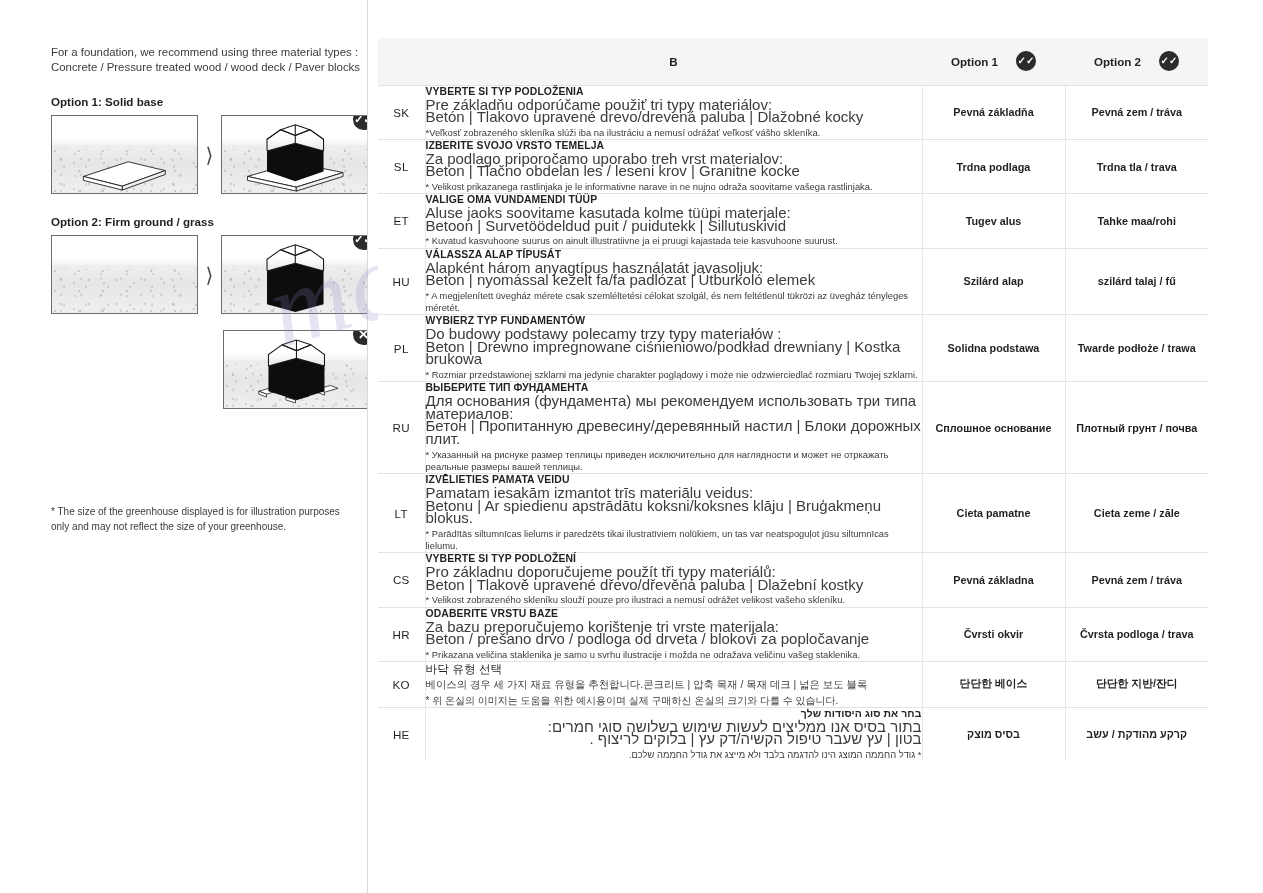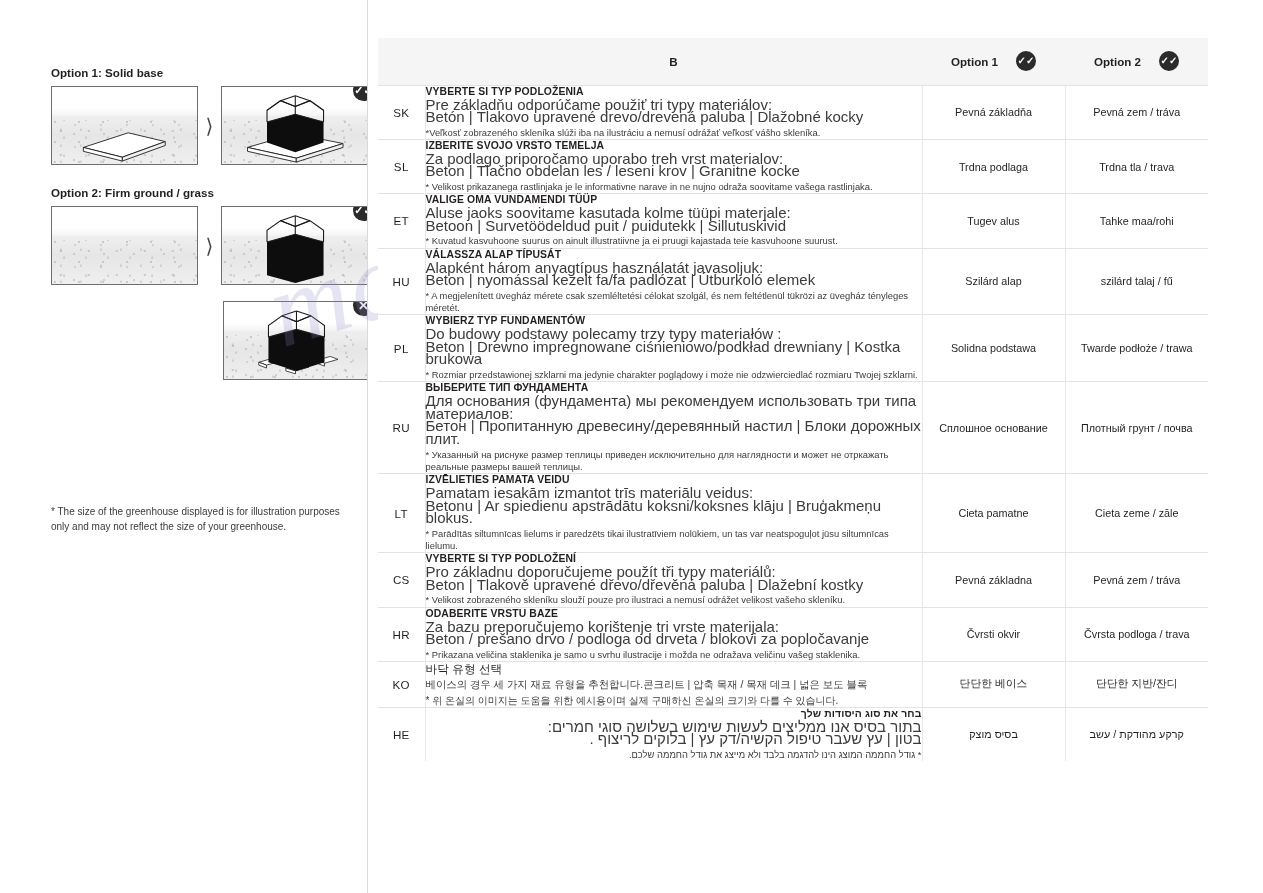--- a/index.html
+++ b/index.html
@@ -214,21 +214,21 @@
     margin-top: 20px;
   }
 
   td.body-cell {
     padding: 7px 12px 7px 13px;
     border-left: 1px solid #e8e8e8;
   }
   td.opt-cell {
     text-align: center;
     font-size: 10.8px;
-    font-weight: normal;
+    font-weight: bold;
     color: #231f20;
     padding: 4px 6px;
     border-left: 1px solid #e8e8e8;
   }
 
   .b-title {
     font-size: 10.4px;
     font-weight: bold;
     color: #231f20;
     letter-spacing: 0.1px;
@@ -263,20 +263,22 @@
 
 <div id="page">
 
   <div class="watermark">
     <span>manualshive.com</span>
   </div>
 
   <div id="left-panel">
 
 
+    <div class="intro-line">For a foundation, we recommend using three material types :</div>
+    <div class="intro-line">Concrete / Pressure treated wood / wood deck / Paver blocks</div>
 
     <div class="option-label">Option 1: Solid base</div>
 
     <div class="ill-row">
 
       <div class="ill-box">
         <div class="ground"></div>
         <svg class="svg-ill" viewBox="0 0 148 79">
           <polygon points="32,62 78,47 116,56 72,72" fill="#ffffff" stroke="#1a1a1a" stroke-width="0.9"></polygon>
           <polygon points="32,62 32,66 72,76 72,72" fill="#ffffff" stroke="#1a1a1a" stroke-width="0.9"></polygon>

